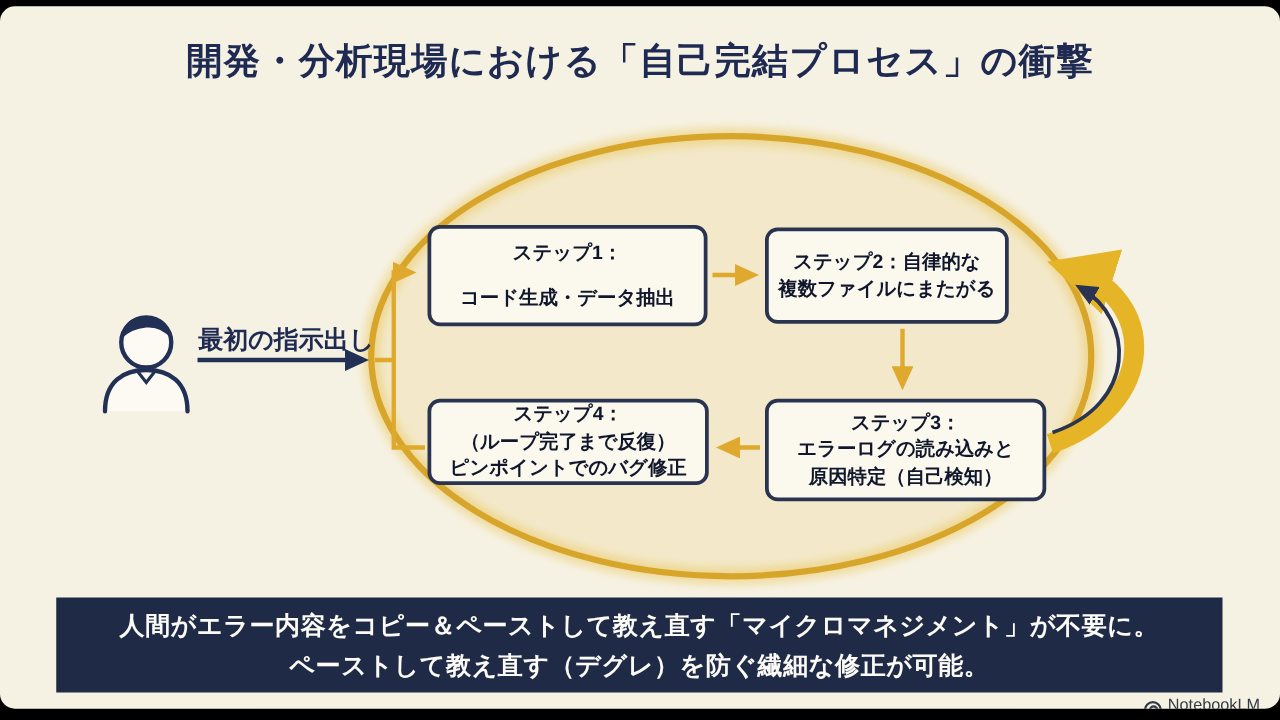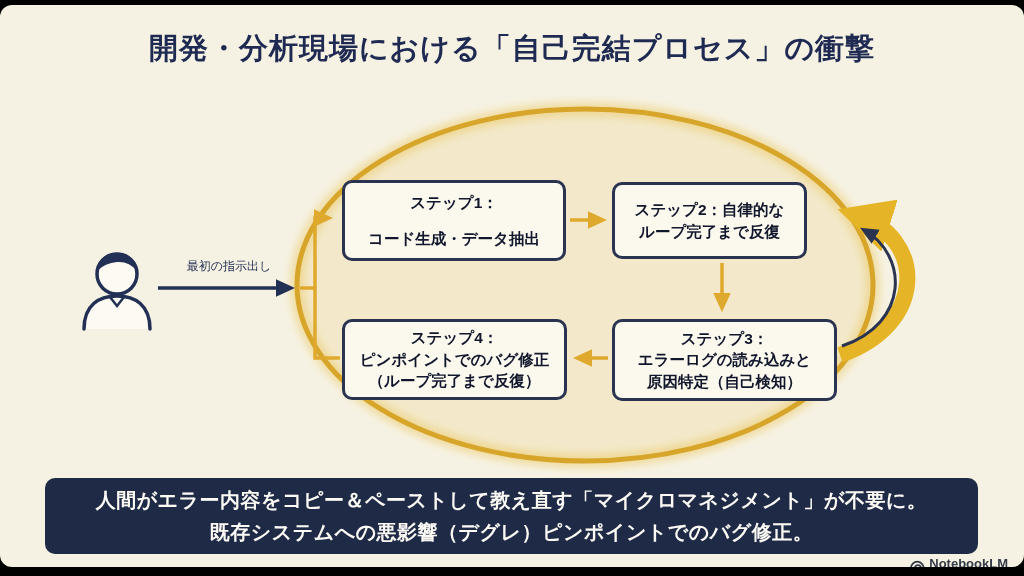--- a/index.html
+++ b/index.html
@@ -21,35 +21,35 @@
   .step-box{
     position:absolute;box-sizing:border-box;
     background:#FBF8EE;border:3px solid #2A3450;border-radius:10px;
     display:flex;flex-direction:column;align-items:center;justify-content:center;
     font-size:15.5px;font-weight:bold;color:#10162B;line-height:1.38;
     text-align:center;
   }
   .box-step1{left:342px;top:175px;width:224px;height:81px;gap:14px;}
   .box-step2{left:612px;top:177px;width:195px;height:77px;}
   .box-step3{left:612px;top:314px;width:225px;height:82px;}
-  .box-step4{left:342px;top:314px;width:225px;height:81px;}
+  .box-step4{left:342px;top:314px;width:225px;height:69px;}
   .actor-label{
     position:absolute;left:156px;top:253px;width:146px;
-    text-align:center;font-size:12px;font-weight:normal;color:#1F2A52;
+    text-align:center;font-size:20px;font-weight:bold;color:#1F2A52;
   }
   .banner{
     position:absolute;left:45px;top:473px;width:933px;height:76px;
-    box-sizing:border-box;background:#1F2A47;border-radius:10px;
+    box-sizing:border-box;background:#1F2A47;border-radius:0;
     display:flex;flex-direction:column;align-items:center;justify-content:center;
     gap:5px;color:#FBFAF4;font-size:20px;font-weight:bold;letter-spacing:0.5px;
   }
   .watermark{
     position:absolute;right:16px;top:550px;height:16px;
     display:flex;align-items:center;gap:4px;
-    color:#333A47;font-size:13px;font-weight:700;
+    color:#333A47;font-size:13px;font-weight:400;
   }
 </style>
 </head>
 <body>
 
 <div class="slide">
 
   <h1 class="title">開発・分析現場における「自己完結プロセス」の衝撃</h1>
 
   <svg class="diagram-svg" viewBox="0 0 1024 562">
@@ -94,38 +94,38 @@
       <path d="M 97 266 Q 99 248 117 248 Q 135 248 137 266 Q 129 256 117 257 Q 105 258 97 266 Z" fill="#223055"></path>
     </g>
   </svg>
 
   <div class="step-box box-step1">
     <div>ステップ1：</div>
     <div>コード生成・データ抽出</div>
   </div>
   <div class="step-box box-step2">
     <div>ステップ2：自律的な</div>
-    <div>ループ完了まで反復</div>
+    <div>複数ファイルにまたがる</div>
   </div>
   <div class="step-box box-step3">
     <div>ステップ3：</div>
     <div>エラーログの読み込みと</div>
     <div>原因特定（自己検知）</div>
   </div>
   <div class="step-box box-step4">
     <div>ステップ4：</div>
+    <div>（ループ完了まで反復）</div>
     <div>ピンポイントでのバグ修正</div>
-    <div>（ループ完了まで反復）</div>
   </div>
 
   <div class="actor-label">最初の指示出し</div>
 
   <div class="banner">
     <div>人間がエラー内容をコピー＆ペーストして教え直す「マイクロマネジメント」が不要に。</div>
-    <div>既存システムへの悪影響（デグレ）ピンポイントでのバグ修正。</div>
+    <div>ペーストして教え直す（デグレ）を防ぐ繊細な修正が可能。</div>
   </div>
 
   <div class="watermark">
     <svg width="16" height="13" viewBox="0 0 16 13">
       <path d="M 2 11 A 6.3 6.3 0 0 1 14.6 11" fill="none" stroke="#333A47" stroke-width="1.8"></path>
       <path d="M 6 11 A 2.9 2.9 0 0 1 11.8 11" fill="none" stroke="#333A47" stroke-width="1.8"></path>
     </svg>
     <span>NotebookLM</span>
   </div>
 

